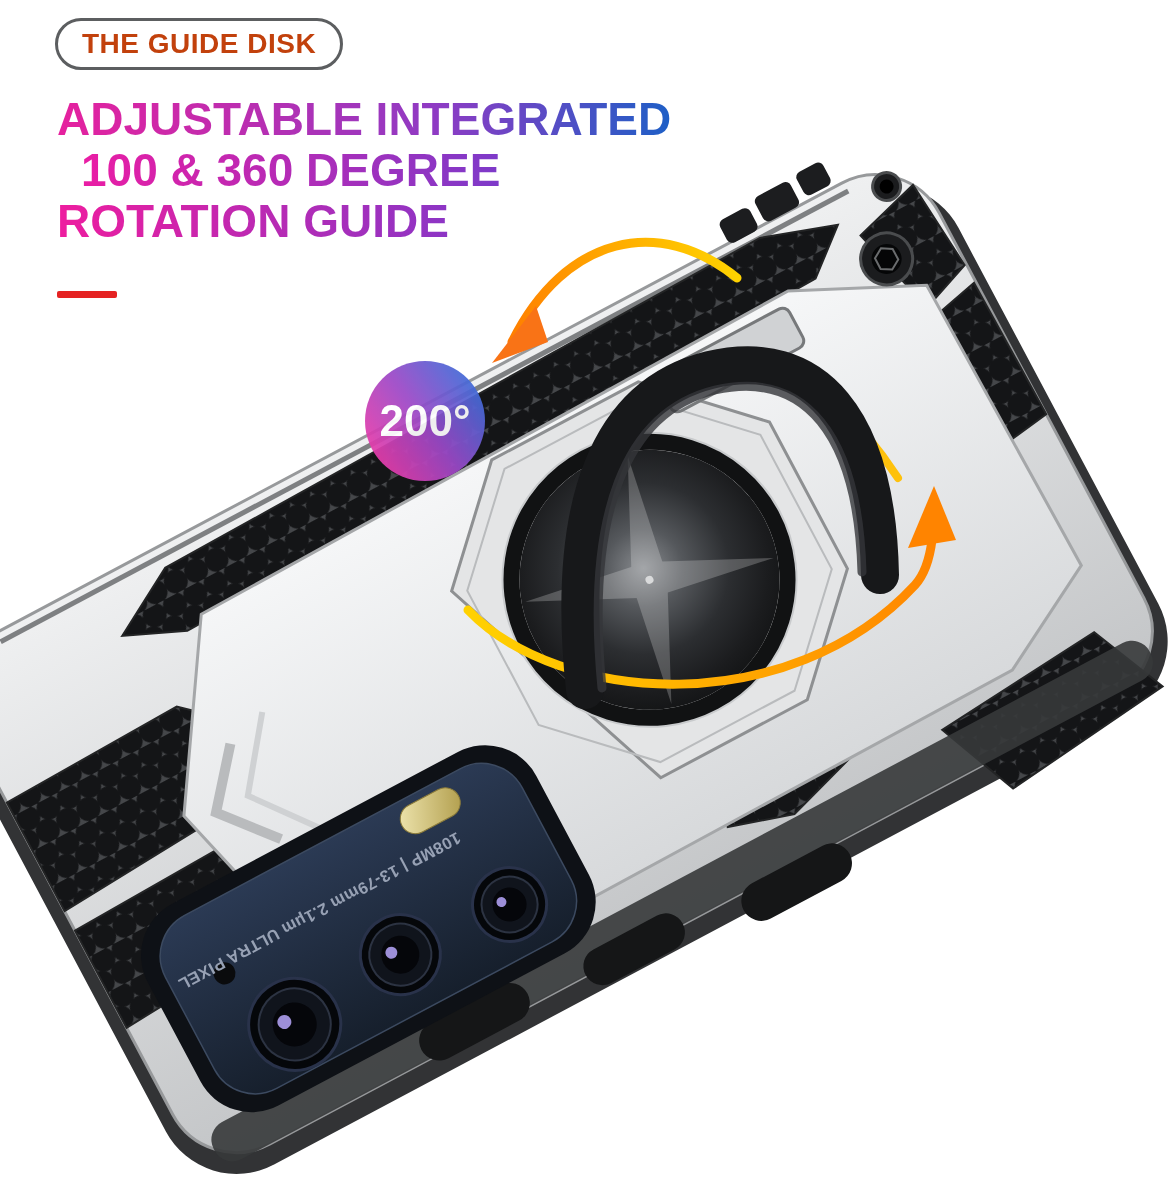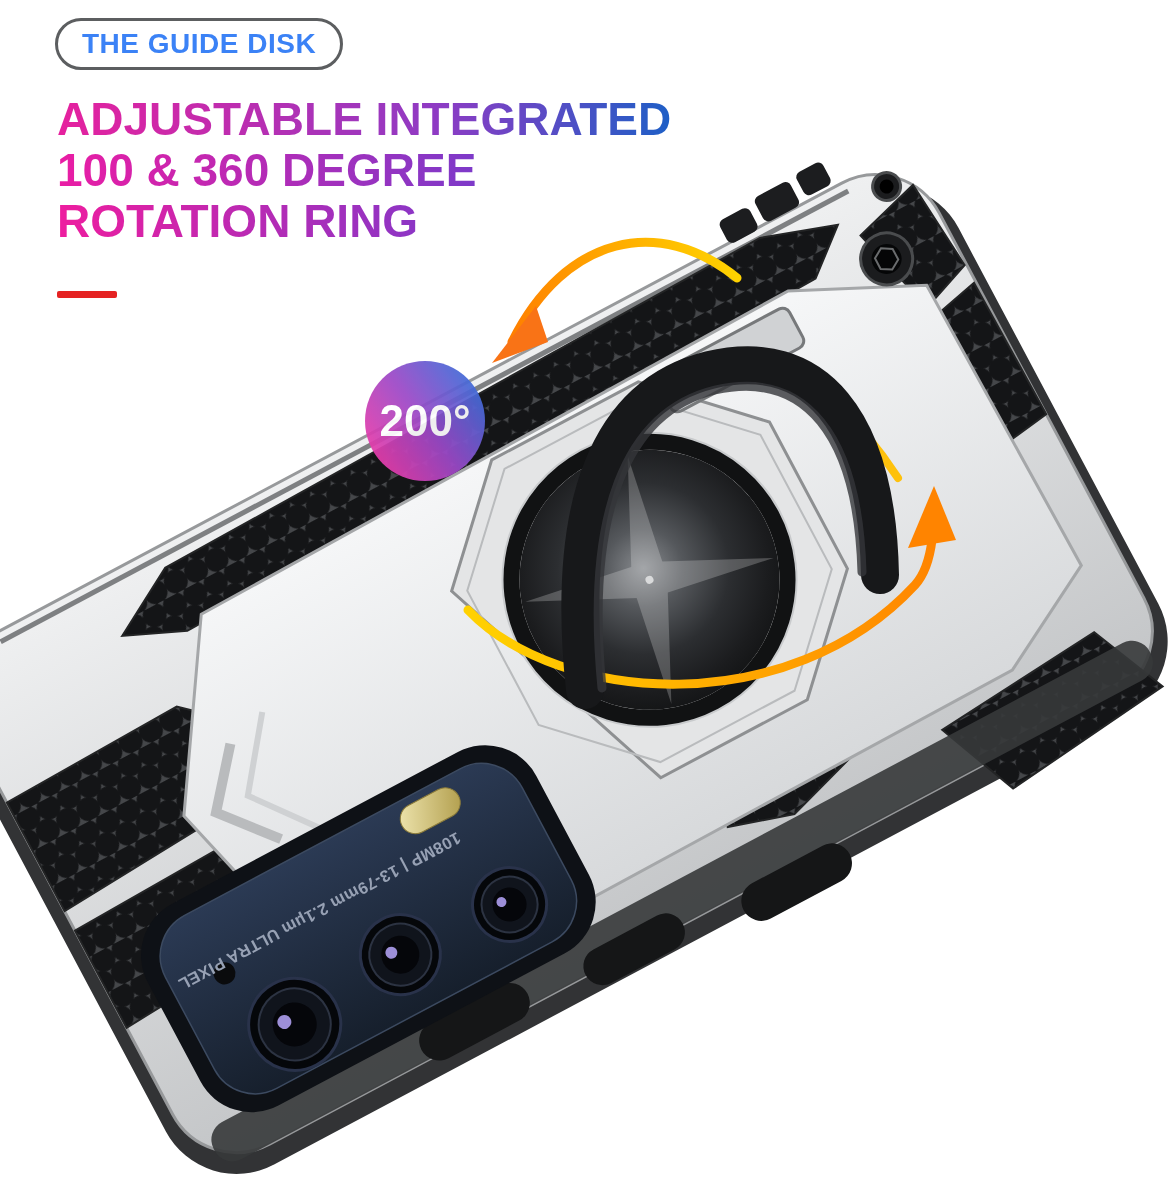--- a/index.html
+++ b/index.html
@@ -2,28 +2,28 @@
 <html><head>
 <meta charset="utf-8">
 <style>
   html,body{margin:0;padding:0;background:#ffffff;}
   #stage{position:relative;width:1170px;height:1181px;background:#ffffff;overflow:hidden;
          font-family:"Liberation Sans",sans-serif;}
   svg{position:absolute;left:0;top:0;}
 
   .pill-badge{position:absolute;left:55px;top:18px;height:46px;line-height:46px;
     padding:0 24px;border:3px solid #5c5e60;border-radius:27px;
-    font-size:28px;font-weight:700;color:#3b82f6;letter-spacing:.5px;background:#ffffff;}
+    font-size:28px;font-weight:700;color:#c2410c;letter-spacing:.5px;background:#ffffff;}
 
   .headline{position:absolute;left:57px;top:94px;font-weight:700;font-size:46px;
     line-height:51px;letter-spacing:0;text-align:right;}
   .headline .hl-line{display:block;width:-moz-fit-content;width:fit-content;
     -webkit-background-clip:text;background-clip:text;color:transparent;}
   .hl-1{background-image:linear-gradient(90deg,#e6219e 0%,#8e3bc4 62%,#1e5fc6 100%);}
-  .hl-2{background-image:linear-gradient(90deg,#ea1da4 0%,#7d3ac9 100%);}
+  .hl-2{background-image:linear-gradient(90deg,#ea1da4 0%,#7d3ac9 100%);margin-left:24px;}
   .hl-3{background-image:linear-gradient(90deg,#ee1d9f 0%,#8c35c5 100%);}
 
   .red-bar{position:absolute;left:57px;top:291px;width:60px;height:7px;background:#e52222;border-radius:2px;}
 
   .angle-badge{position:absolute;border-radius:50%;display:flex;align-items:center;justify-content:center;
     color:#ffffff;font-weight:700;opacity:.93;
     background:linear-gradient(55deg,#e83caa 12%,#9a49c8 50%,#3f6cd8 88%);}
   .badge-100{left:365px;top:361px;width:120px;height:120px;font-size:44px;}
   .badge-360{left:979px;top:517px;width:128px;height:128px;font-size:46px;}
 </style>
@@ -172,19 +172,19 @@
       <path d="M 737 278 C 660 215 565 235 512 342" fill="none" stroke="url(#arrowTop)" stroke-width="9" stroke-linecap="round"></path>
       <polygon points="492,363 536,306 548,342" fill="#f97316"></polygon>
     </g>
   </svg>
 
   <div class="pill-badge">THE GUIDE DISK</div>
 
   <div class="headline">
     <span class="hl-line hl-1">ADJUSTABLE INTEGRATED</span>
     <span class="hl-line hl-2">100 &amp; 360 DEGREE</span>
-    <span class="hl-line hl-3">ROTATION RING</span>
+    <span class="hl-line hl-3">ROTATION GUIDE</span>
   </div>
 
   <div class="red-bar"></div>
 
   <div class="angle-badge badge-100">200°</div>
 </div>
 
 </body></html>

